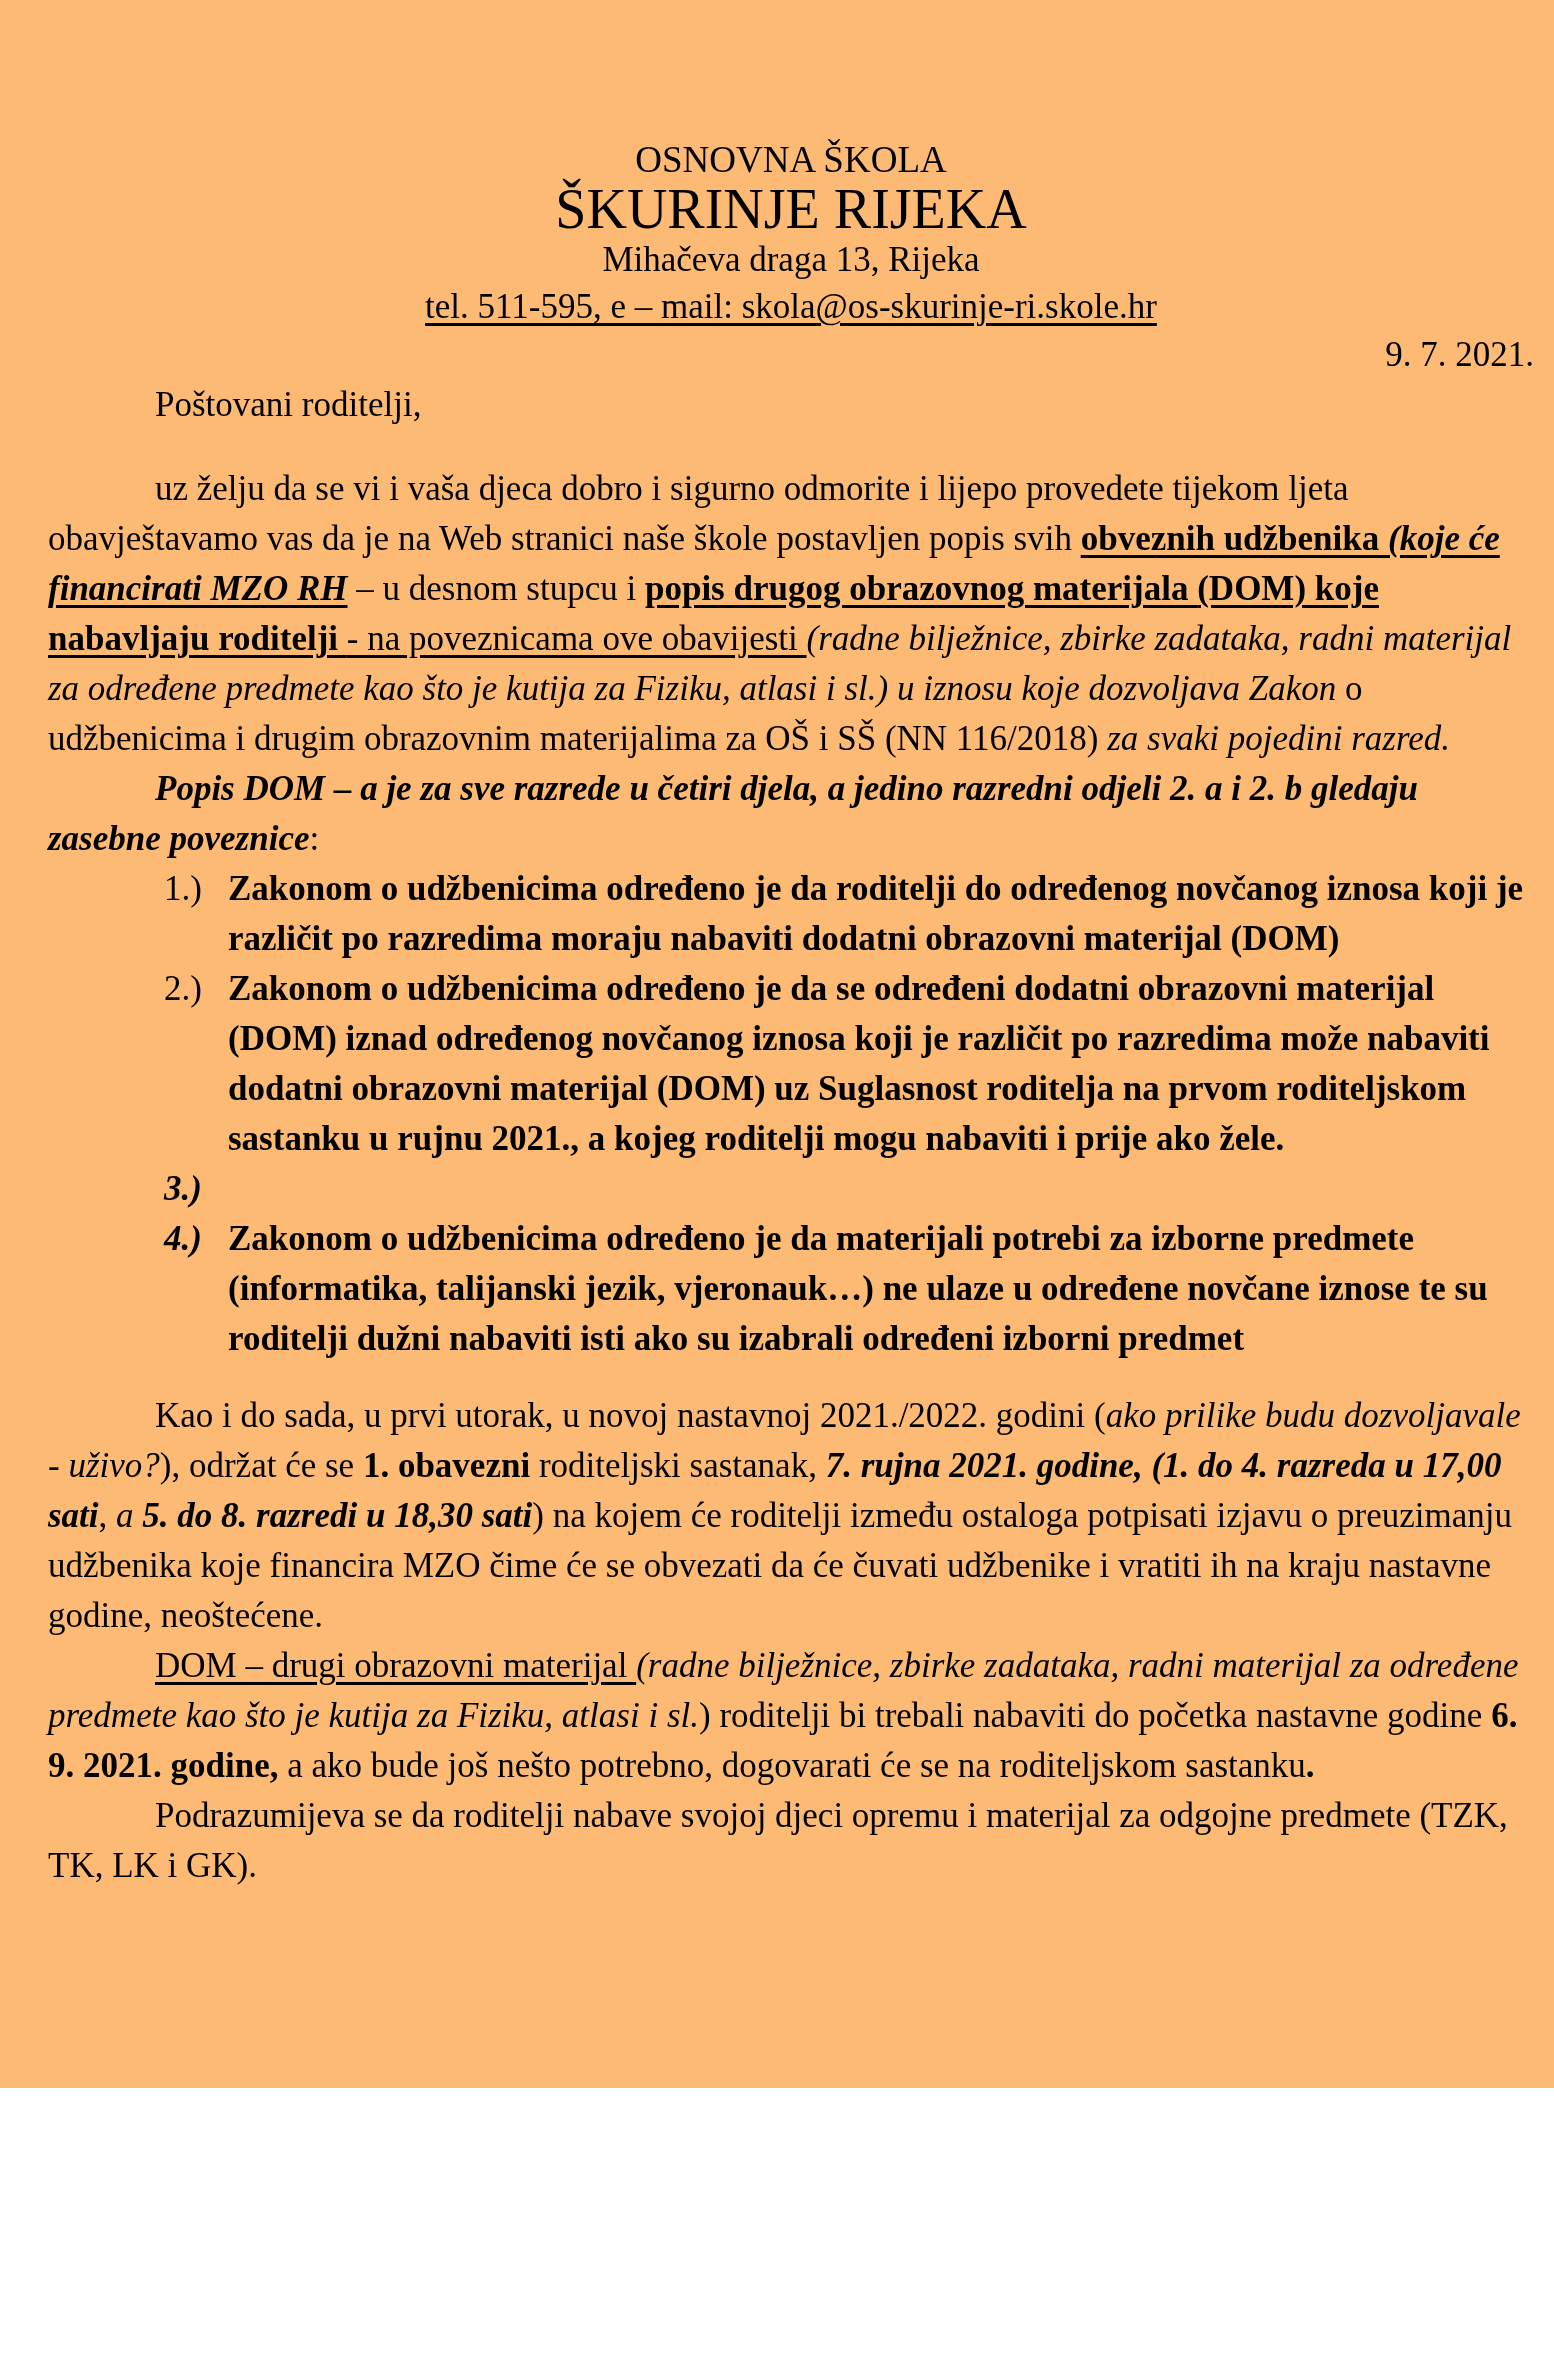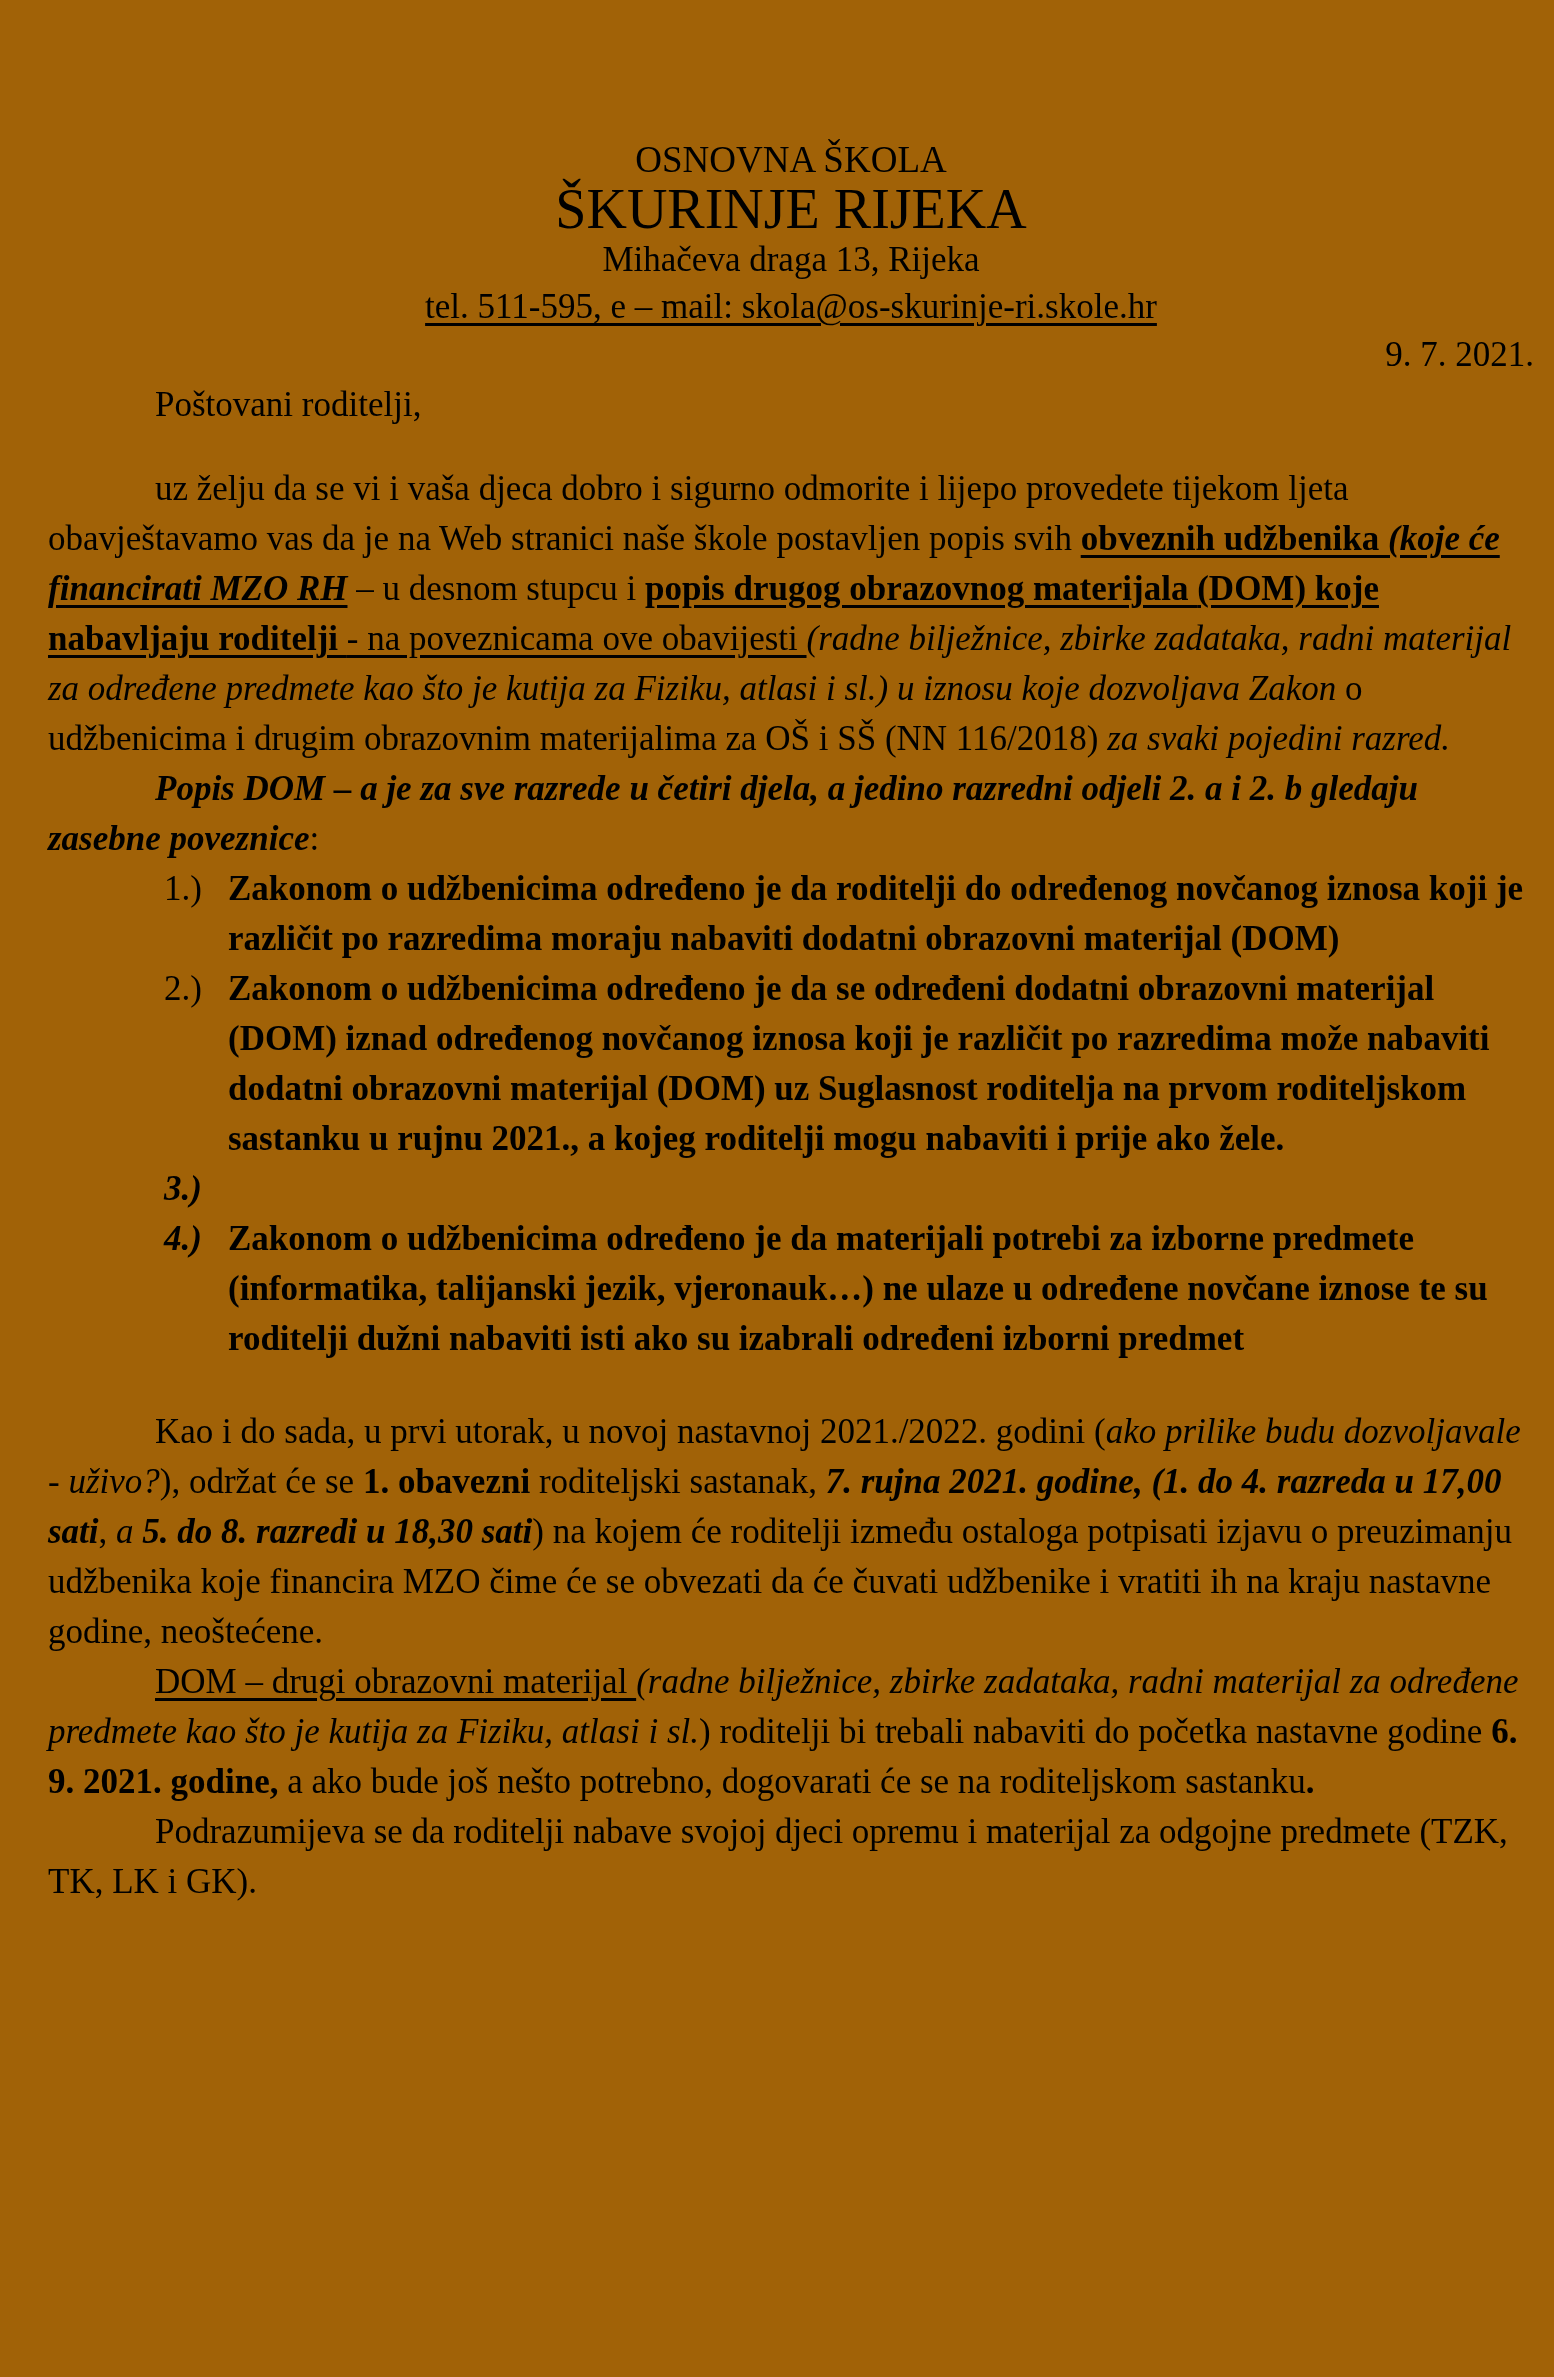--- a/index.html
+++ b/index.html
@@ -3,24 +3,24 @@
 <meta charset="utf-8">
 <style>
   html, body {
     margin: 0;
     padding: 0;
     background: #ffffff;
   }
   .page {
     position: relative;
     width: 1554px;
-    height: 2377px;
+    height: 2088px;
     box-sizing: border-box;
     margin: 0 auto;
-    background: #a16207;
+    background: #fdba74;
     color: #000000;
     font-family: "Liberation Serif", "DejaVu Serif", serif;
     font-size: 35px;
     line-height: 50px;
     padding: 138px 20px 4px 48px;
     overflow: hidden;
   }
   .letterhead { text-align: center; }
   .h-type    { font-size: 37px; line-height: 44px; }
   .h-name    { font-size: 56px; line-height: 54px; font-weight: normal; }
@@ -37,21 +37,21 @@
   .date-line { text-align: right; }
   .indent { text-indent: 107px; }
   p { margin: 0; }
   .p-intro { margin-top: 34px; }
   .numbered-list { margin: 0; }
   .li { display: flex; }
   .li-num { flex: 0 0 64px; margin-left: 116px; }
   .li:nth-child(3) .li-num,
   .li:nth-child(4) .li-num { font-weight: bold; font-style: italic; }
   .li-text { flex: 1; font-weight: bold; }
-  .p-meeting { margin-top: 43px; }
+  .p-meeting { margin-top: 27px; }
 </style>
 </head>
 <body>
 
 <div class="page">
 
   <div class="letterhead">
     <div class="h-type">OSNOVNA ŠKOLA</div>
     <div class="h-name">ŠKURINJE RIJEKA</div>
     <div class="h-address">Mihačeva draga 13, Rijeka</div>

